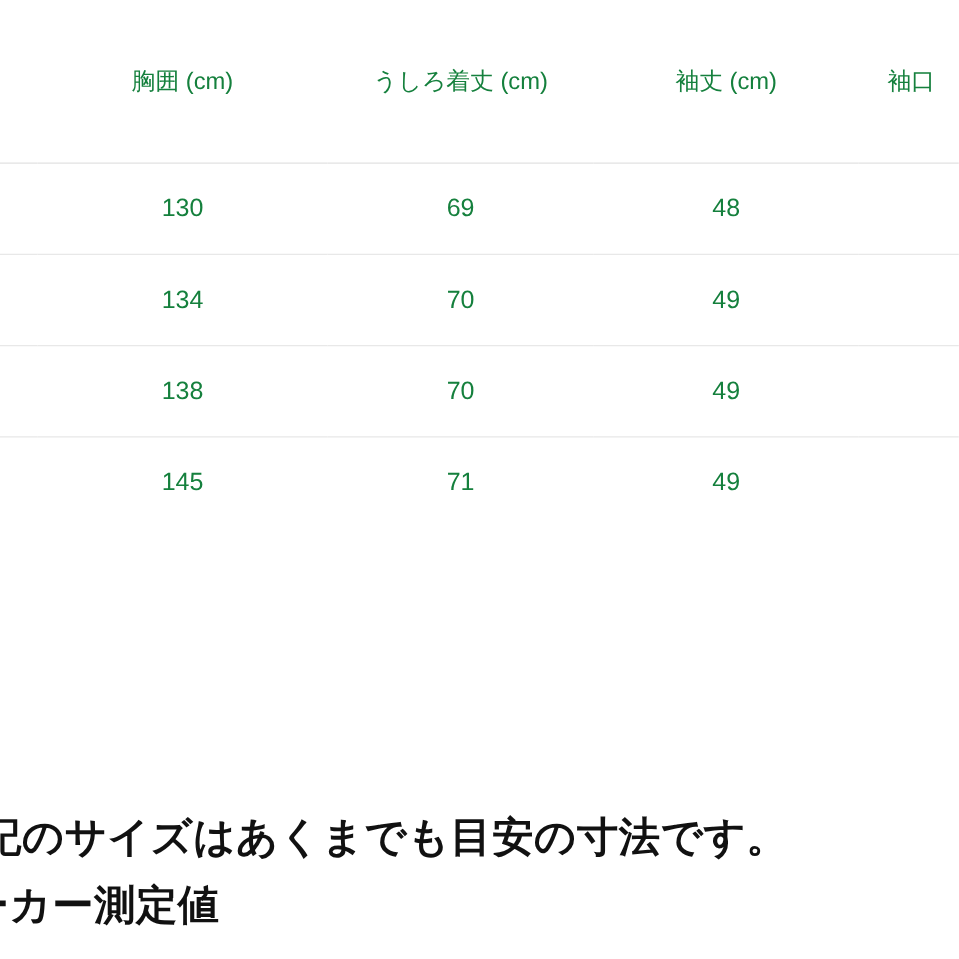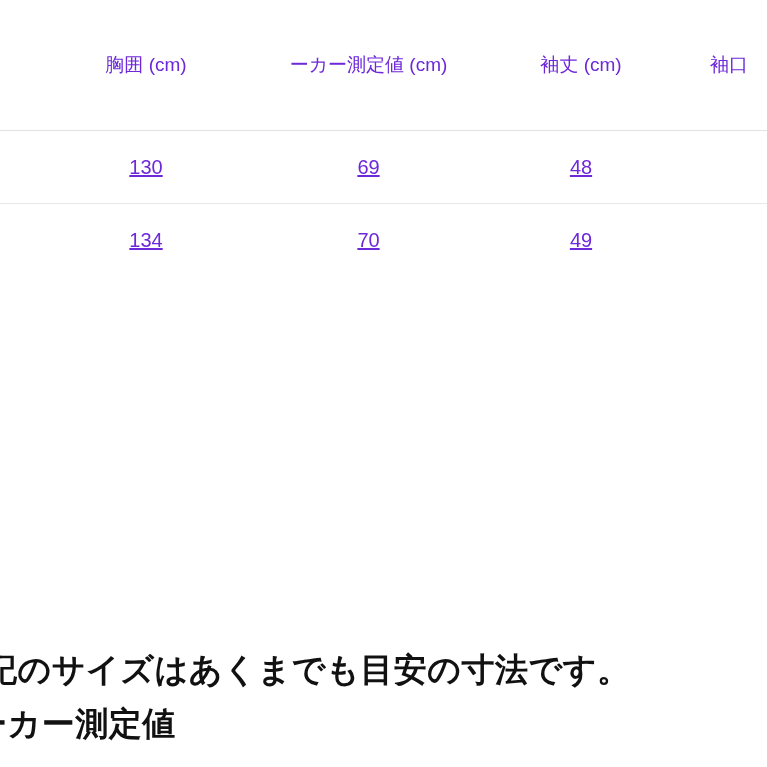--- a/index.html
+++ b/index.html
@@ -31,37 +31,36 @@
   }
   .size-table col.c0 { width: 30px; }
   .size-table col.c1 { width: 232px; }
   .size-table col.c2 { width: 213px; }
   .size-table col.c3 { width: 212px; }
   .size-table col.c4 { width: 80px; }
 
   .size-table th,
   .size-table td {
     text-align: center;
-    color: #6d28d9;
+    color: #15803d;
     font-weight: normal;
     background: #ffffff;
   }
   .size-table thead th {
     height: 130px;
     vertical-align: middle;
     font-size: 19px;
     padding: 0;
     border-bottom: 1px solid #e2e2e2;
   }
   .size-table tbody td {
     height: 72px;
     font-size: 20px;
     padding: 0;
     border-bottom: 1px solid #e8e8e8;
-    text-decoration: underline;
   }
   .size-table tbody tr:last-child td {
     border-bottom: none;
   }
   .size-table .blank-col {
     border-bottom: 1px solid #e8e8e8;
   }
   .size-table thead .blank-col {
     border-bottom: 1px solid #e2e2e2;
   }
@@ -106,40 +105,54 @@
       <col class="c0">
       <col class="c1">
       <col class="c2">
       <col class="c3">
       <col class="c4">
     </colgroup>
     <thead>
       <tr>
         <th class="blank-col"></th>
         <th>胸囲 (cm)</th>
-        <th>ーカー測定値 (cm)</th>
+        <th>うしろ着丈 (cm)</th>
         <th>袖丈 (cm)</th>
         <th class="cut-col">袖口</th>
       </tr>
     </thead>
     <tbody>
       <tr>
         <td class="blank-col"></td>
         <td>130</td>
         <td>69</td>
         <td>48</td>
         <td class="blank-col"></td>
       </tr>
       <tr>
         <td class="blank-col"></td>
         <td>134</td>
         <td>70</td>
         <td>49</td>
         <td class="blank-col"></td>
       </tr>
+      <tr>
+        <td class="blank-col"></td>
+        <td>138</td>
+        <td>70</td>
+        <td>49</td>
+        <td class="blank-col"></td>
+      </tr>
+      <tr>
+        <td class="blank-col"></td>
+        <td>145</td>
+        <td>71</td>
+        <td>49</td>
+        <td class="blank-col"></td>
+      </tr>
     </tbody>
   </table>
 
   <div class="notes">
     <div class="note-line first">記のサイズはあくまでも目安の寸法です。</div>
     <div class="note-line second">ーカー測定値</div>
   </div>
 
 </div>
 

